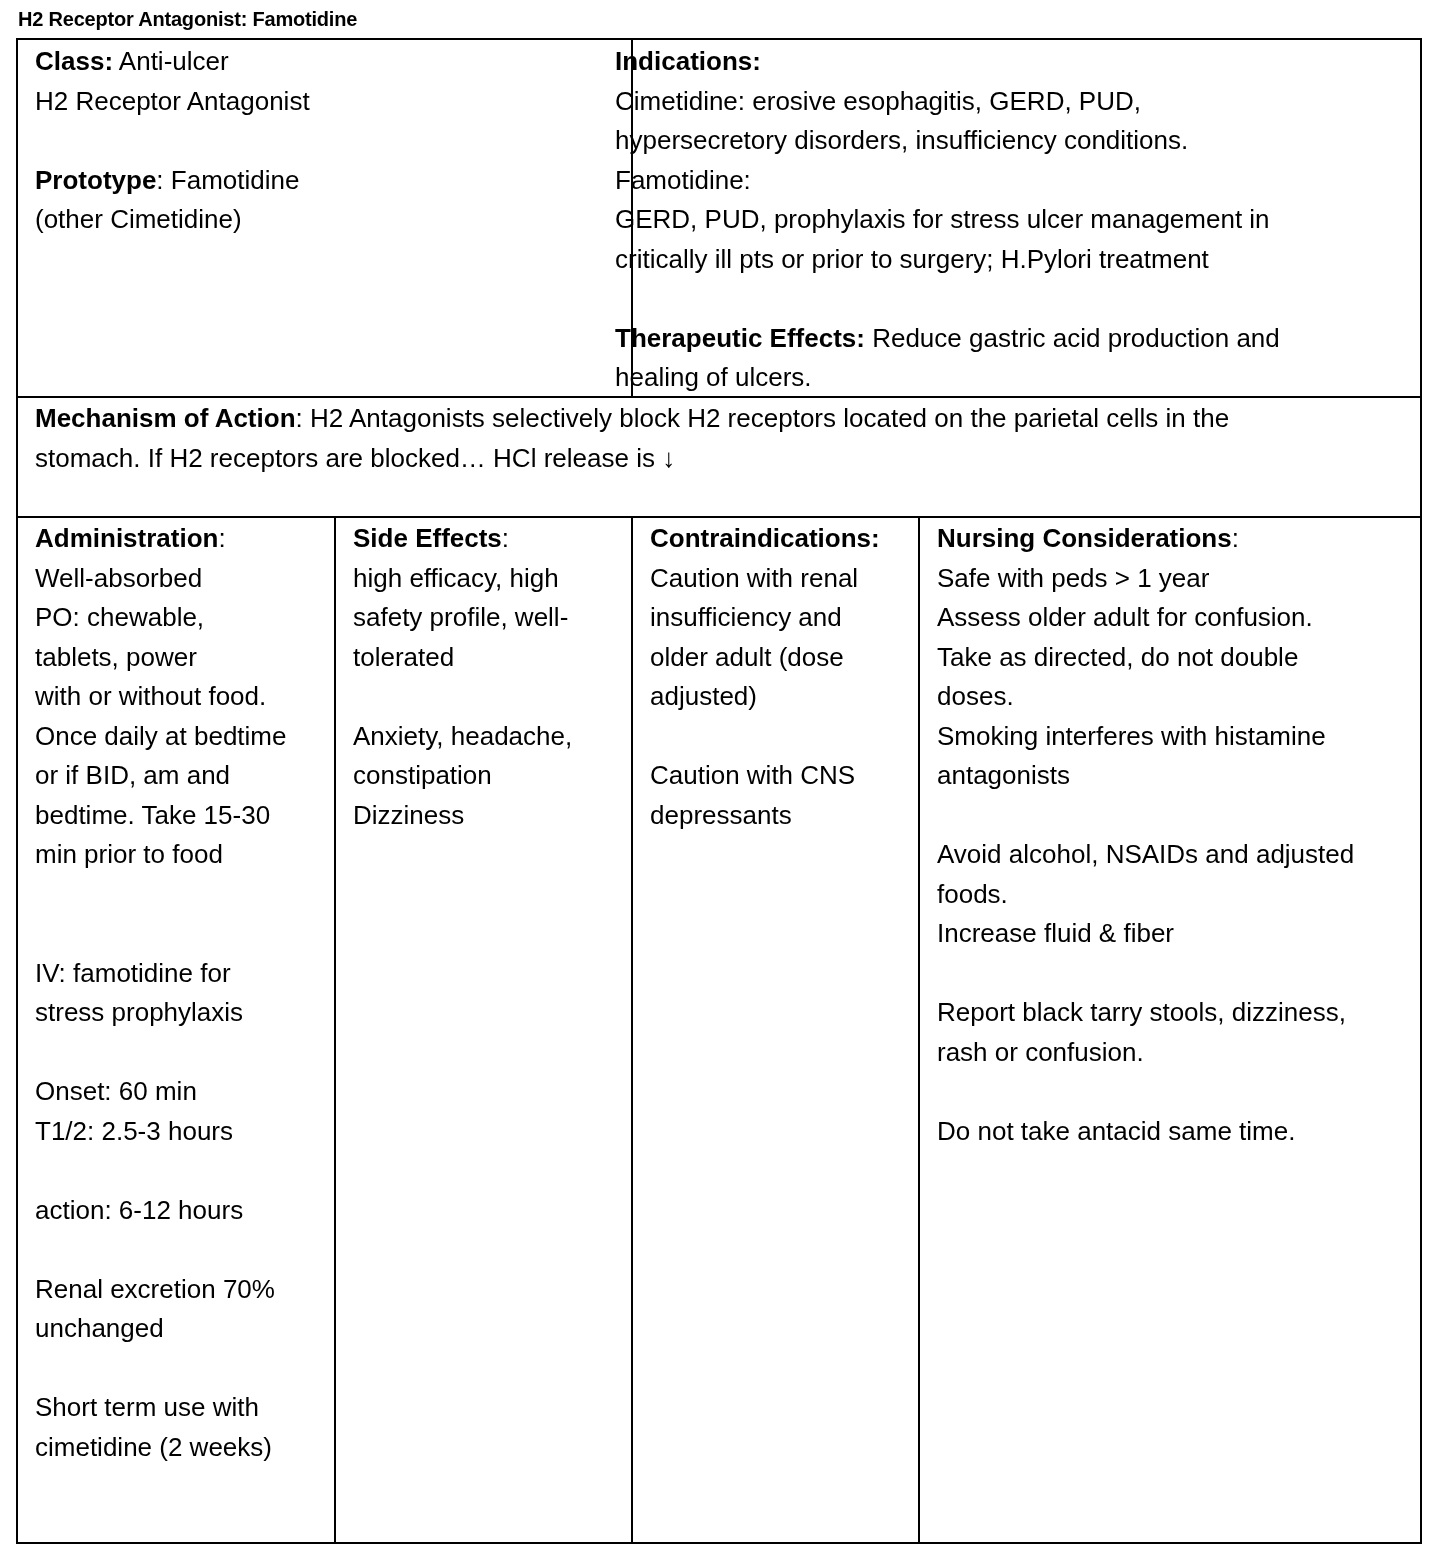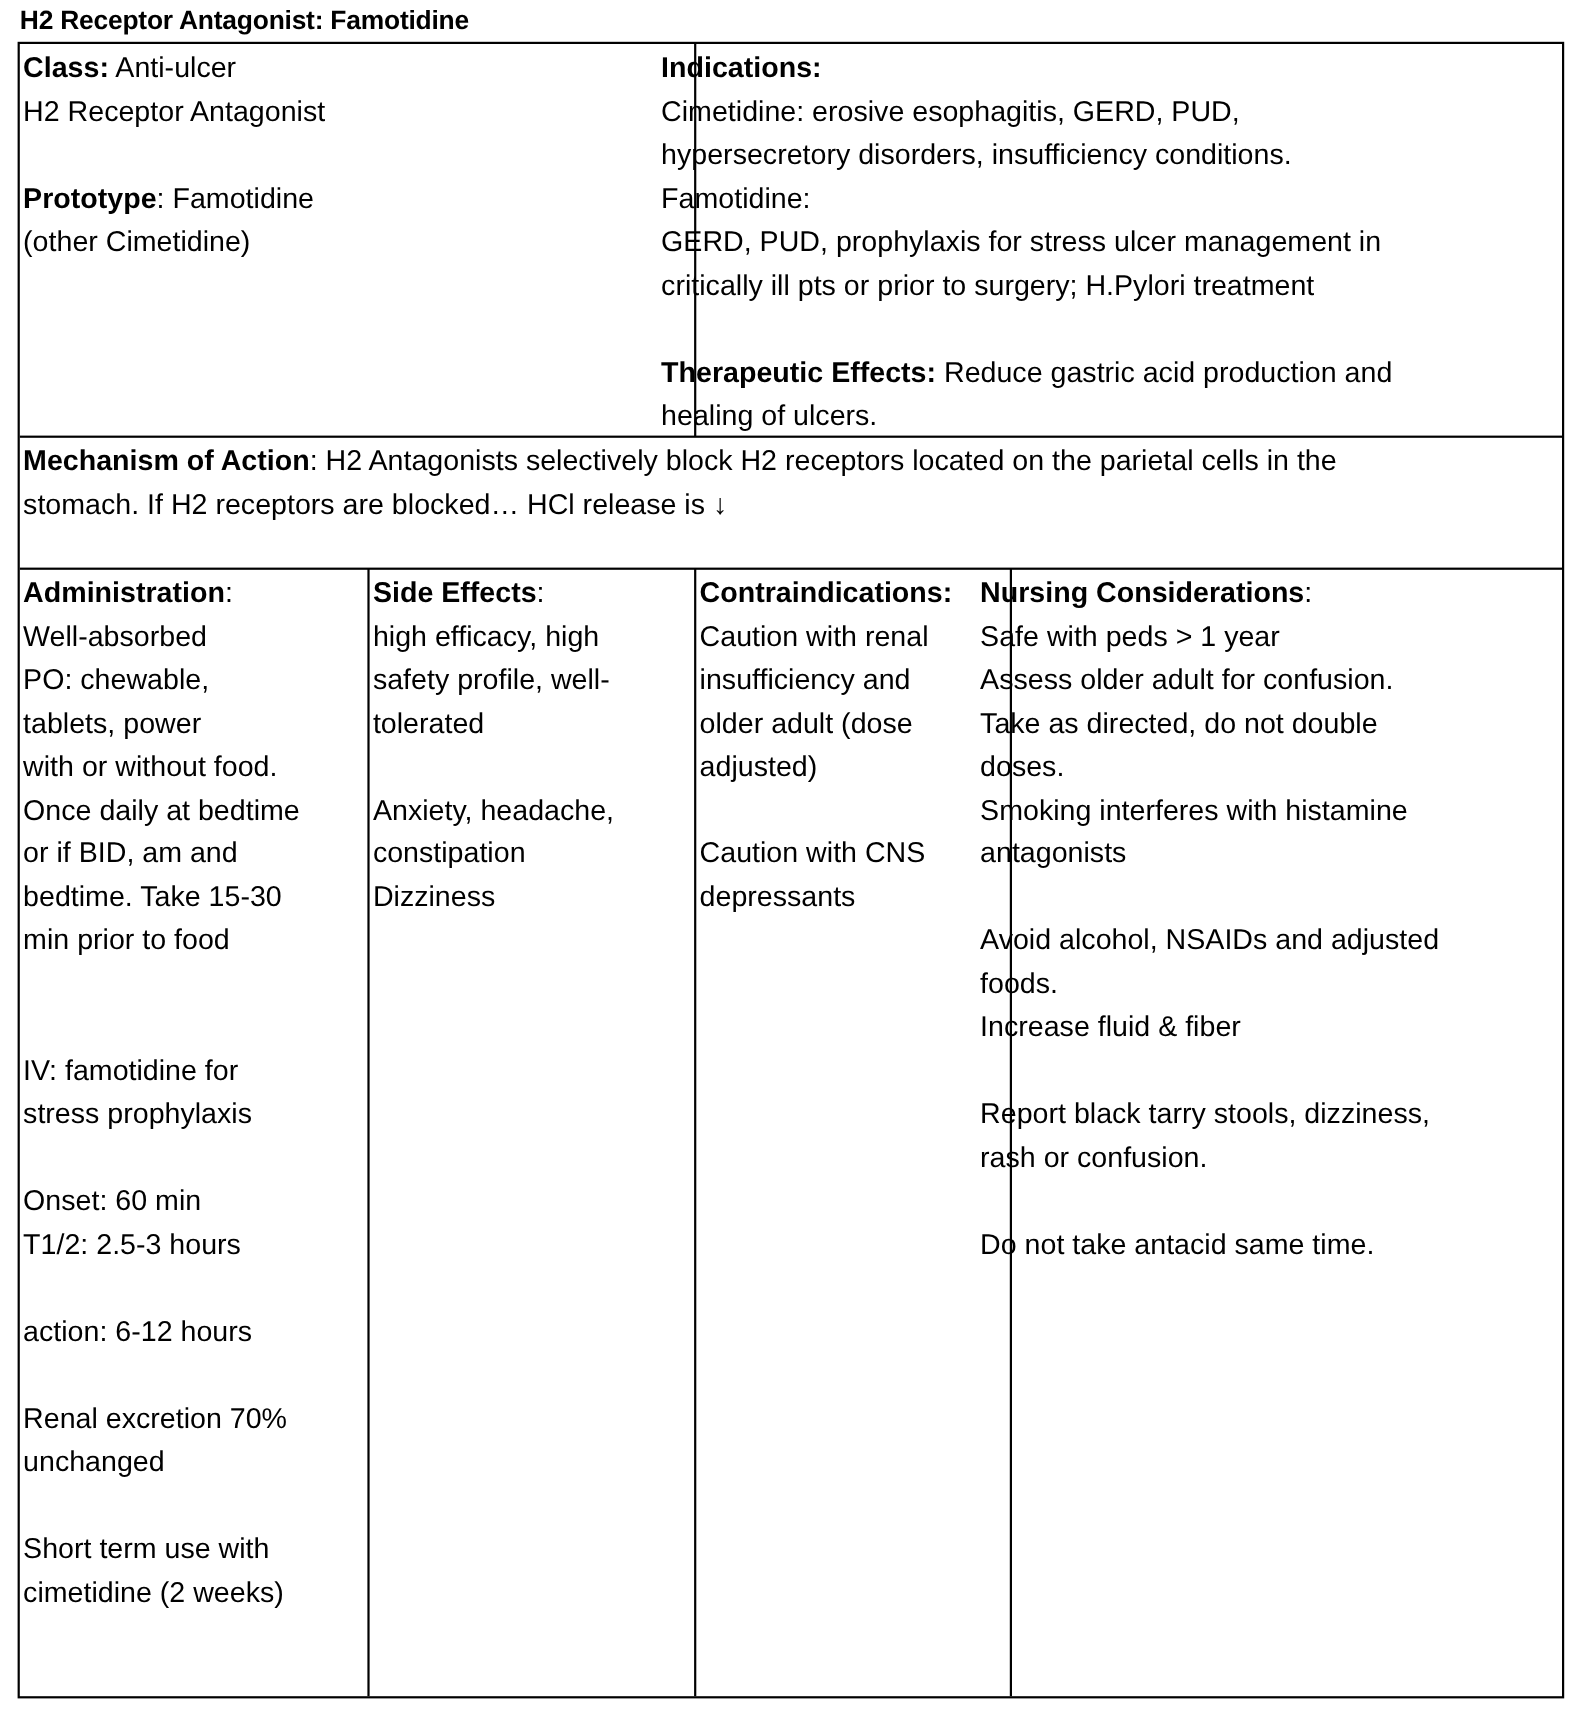--- a/index.html
+++ b/index.html
@@ -14,37 +14,37 @@
     font-family: "Liberation Sans", "DejaVu Sans", sans-serif;
     color: #000000;
     font-size: 26px;
     line-height: 39.5px;
   }
   .doc-title {
     position: absolute;
     left: 18px;
     top: 0px;
     font-weight: bold;
-    font-size: 24px;
+    font-size: 20px;
     line-height: 38px;
     letter-spacing: -0.2px;
   }
   .table {
     position: absolute;
     left: 16px;
     top: 38px;
     width: 1406px;
     height: 1506px;
     box-sizing: border-box;
     border: 2px solid #000;
   }
   .cell {
     position: absolute;
     box-sizing: border-box;
-    padding: 0 12px 0 3px;
+    padding: 0 12px 0 17px;
     overflow: hidden;
   }
   .vline {
     position: absolute;
     width: 2px;
     background: #000;
   }
   .hline {
     position: absolute;
     height: 2px;
@@ -145,21 +145,21 @@
         <span class="line">Caution with renal</span>
         <span class="line">insufficiency and</span>
         <span class="line">older adult (dose</span>
         <span class="line">adjusted)</span>
         <span class="blank"></span>
         <span class="line">Caution with CNS</span>
         <span class="line">depressants</span>
       </div>
   </div>
 
-  <div class="cell" style="left:870px; top:479px; width:500px; height:874px;">
+  <div class="cell" style="left:902px; top:479px; width:500px; height:874px;">
     <span class="line"><span class="label">Nursing Considerations</span><span>:</span></span>
     <div id="nursing-blocks">
         <span class="line">Safe with peds &gt; 1 year</span>
         <span class="line">Assess older adult for confusion.</span>
         <span class="line">Take as directed, do not double</span>
         <span class="line">doses.</span>
         <span class="line">Smoking interferes with histamine</span>
         <span class="line">antagonists</span>
         <span class="blank"></span>
         <span class="line">Avoid alcohol, NSAIDs and adjusted</span>

